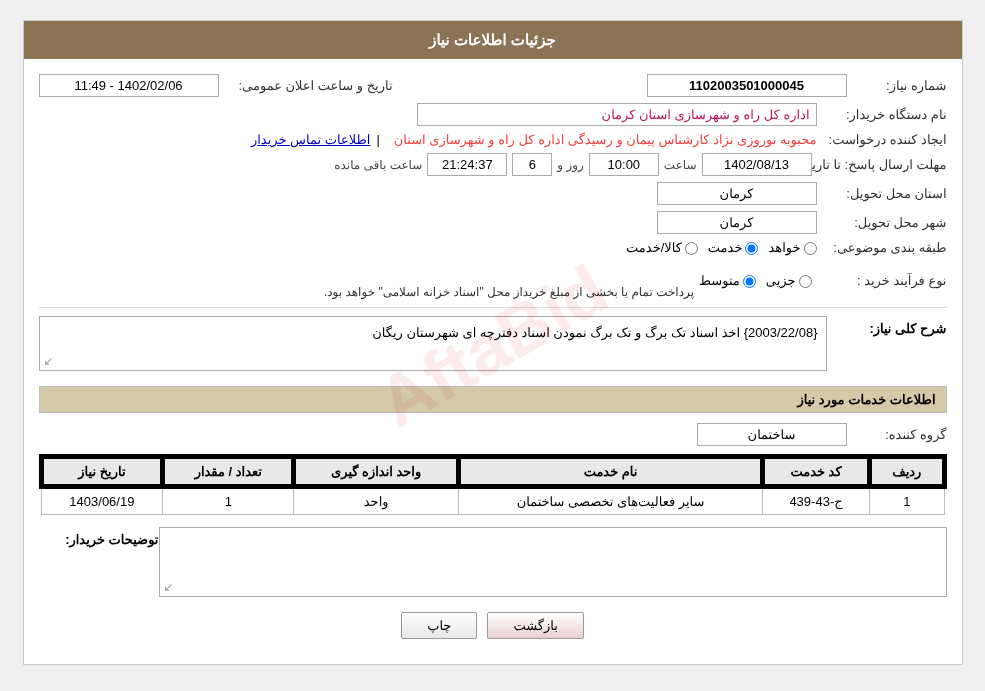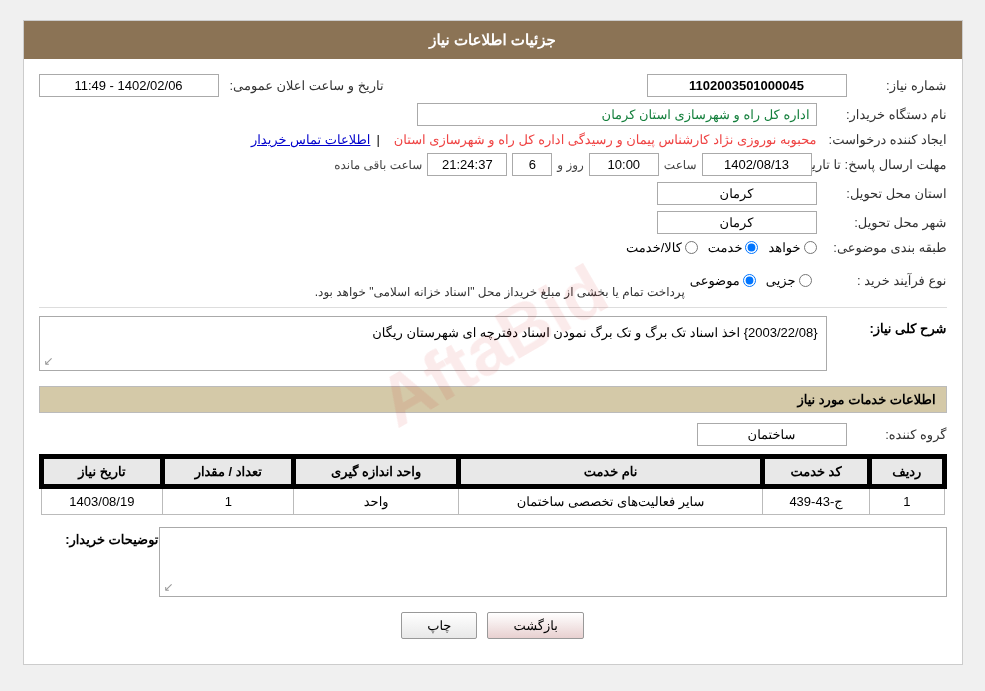--- a/index.html
+++ b/index.html
@@ -63,21 +63,21 @@
       text-decoration: underline;
       cursor: pointer;
     }
     .radio-group {
       display: inline-flex;
       gap: 10px;
       align-items: center;
     }
     .radio-item {
       display: flex;
-      align-items: center;
+      align-items: flex-end;
       gap: 3px;
     }
     .description-container {
       border: 1px solid #aaa;
       background: #fff;
       padding: 8px;
       min-height: 55px;
       text-align: right;
       margin-bottom: 5px;
       position: relative;
@@ -186,27 +186,27 @@
   <div class="page-header">
     <span>جزئیات اطلاعات نیاز</span>
   </div>
 
   <div class="content">
 
     <div style="display:flex; align-items:center; margin-bottom:6px;">
       <span class="label-cell" style="width:100px; text-align:right;">شماره نیاز:</span>
       <div class="input-box" style="min-width:200px; text-align:center; font-weight:bold;">1102003501000045</div>
       <span style="flex:1;"></span>
-      <span class="label-cell" style="width:auto; padding-left:11px;">تاریخ و ساعت اعلان عمومی:</span>
+      <span class="label-cell" style="width:auto; padding-left:20px;">تاریخ و ساعت اعلان عمومی:</span>
       <div class="input-box" style="min-width:180px; text-align:center;">1402/02/06 - 11:49</div>
     </div>
 
     <div style="display:flex; align-items:center; margin-bottom:6px;">
       <span class="label-cell" style="width:130px;">نام دستگاه خریدار:</span>
-      <div class="input-box-wide" style="width:400px; text-align:right; color:#15803d;">اداره کل راه و شهرسازی استان کرمان</div>
+      <div class="input-box-wide" style="width:400px; text-align:right; color:#be185d;">اداره کل راه و شهرسازی استان کرمان</div>
     </div>
 
     <div style="display:flex; align-items:center; margin-bottom:6px;">
       <span class="label-cell" style="width:130px;">ایجاد کننده درخواست:</span>
       <span style="color:#ef4444; margin-left:8px;">محبوبه نوروزی نژاد کارشناس پیمان و رسیدگی اداره کل راه و شهرسازی استان</span>
       <span style="margin: 0 6px;">|</span>
       <span class="link-text">اطلاعات تماس خریدار</span>
     </div>
 
     <div style="display:flex; align-items:center; margin-bottom:6px; flex-wrap:wrap; gap:5px;">
@@ -250,21 +250,21 @@
 
     <div style="display:flex; align-items:center; margin-bottom:8px; flex-wrap:wrap; gap:5px;">
       <span class="label-cell" style="width:130px;">نوع فرآیند خرید :</span>
       <div class="radio-group">
         <div class="radio-item">
           <input type="radio" name="purchase_type" style="">
           <span>جزیی</span>
         </div>
         <div class="radio-item">
           <input type="radio" name="purchase_type" checked="" style="">
-          <span>موضوعی</span>
+          <span>متوسط</span>
         </div>
       </div>
       <span style="color:#333; font-size:12px;margin-top:24px;">پرداخت تمام یا بخشی از مبلغ خریداز محل "اسناد خزانه اسلامی" خواهد بود.</span>
     </div>
 
     <hr class="divider">
 
     <div style="display:flex; align-items:flex-start; margin-bottom:10px;">
       <span style="font-weight:bold; white-space:nowrap; padding-top:5px; min-width:120px; text-align:right; padding-left:10px;">شرح کلی نیاز:</span>
       <div class="description-container" style="flex:1;">
@@ -292,21 +292,21 @@
           <th>تاریخ نیاز</th>
         </tr>
       </thead>
       <tbody id="services-tbody">
         <tr>
           <td>1</td>
           <td>ج-43-439</td>
           <td>سایر فعالیت‌های تخصصی ساختمان</td>
           <td>واحد</td>
           <td>1</td>
-          <td>1403/08/19</td>
+          <td>1403/06/19</td>
         </tr>
       </tbody>
     </table>
 
     <div class="buyer-desc-row" style="margin-top:12px;">
       <div class="buyer-desc-box">
         <span></span>
       </div>
       <div class="buyer-desc-label">توضیحات خریدار:</div>
     </div>

